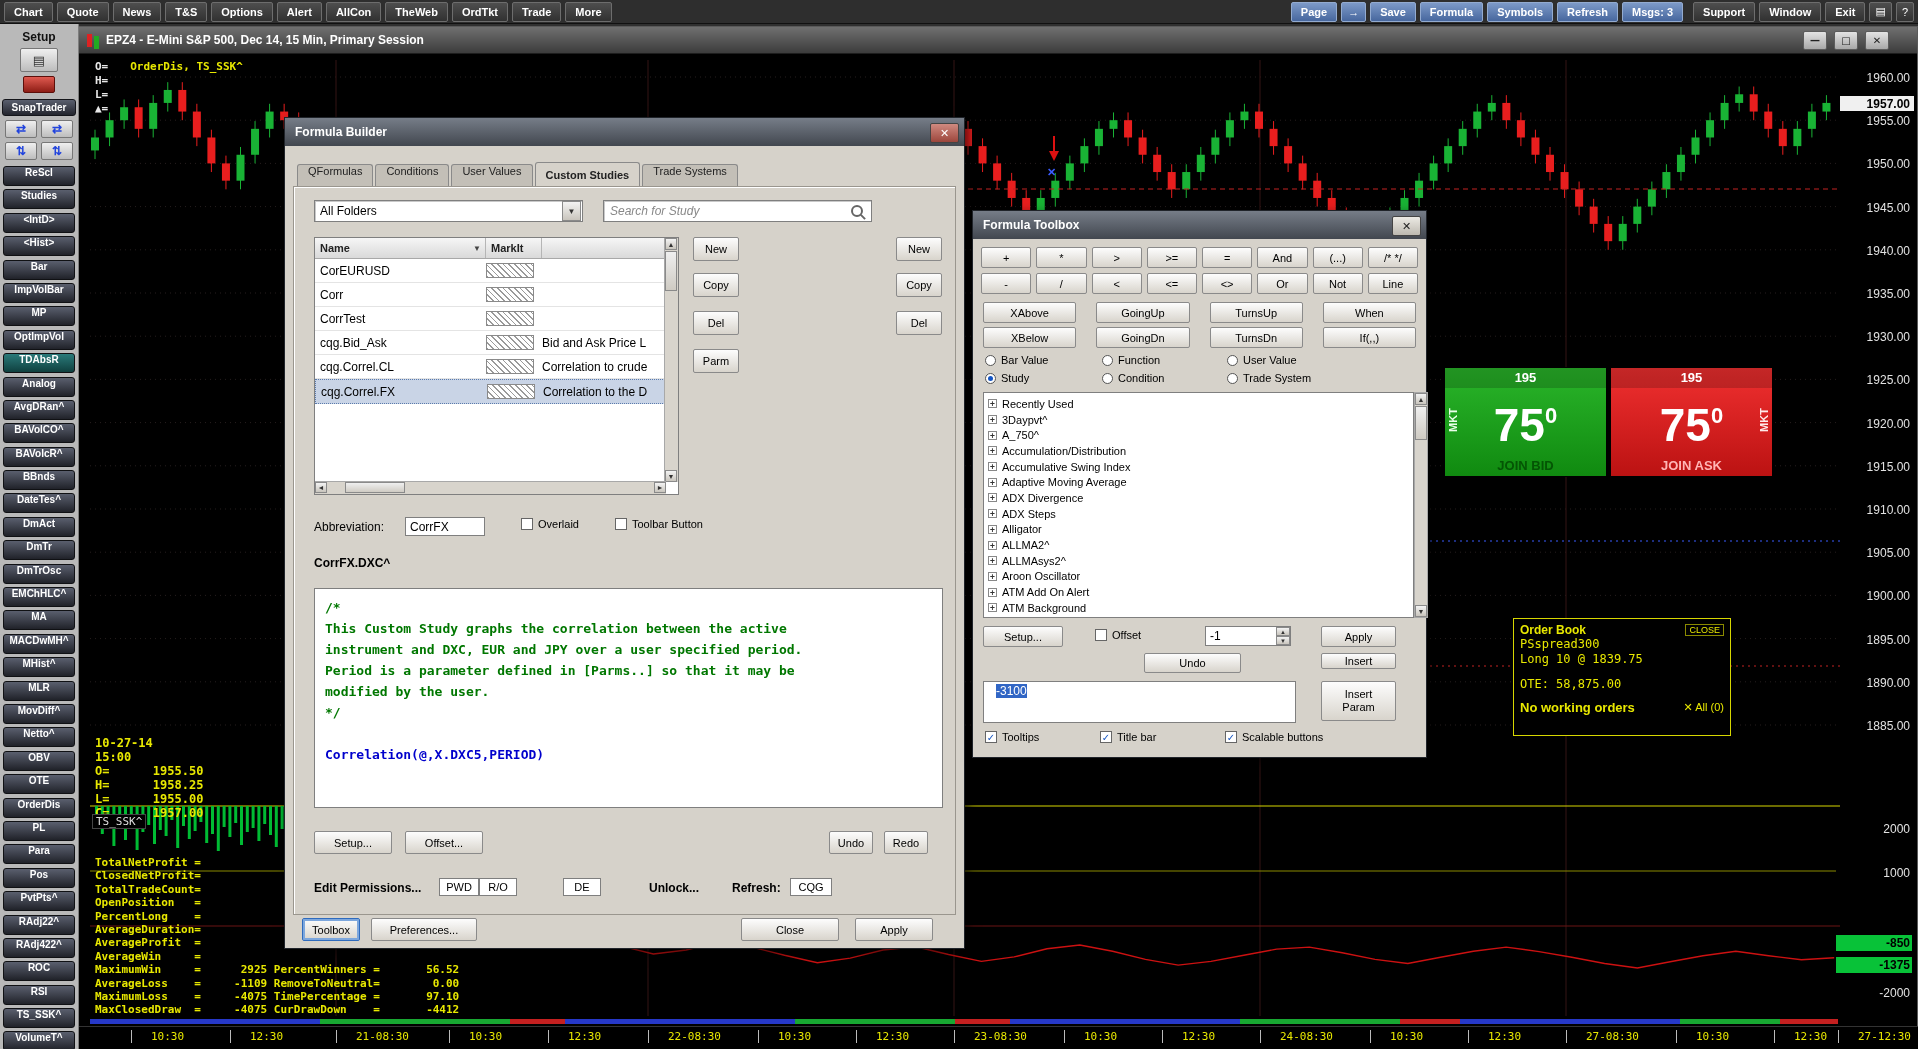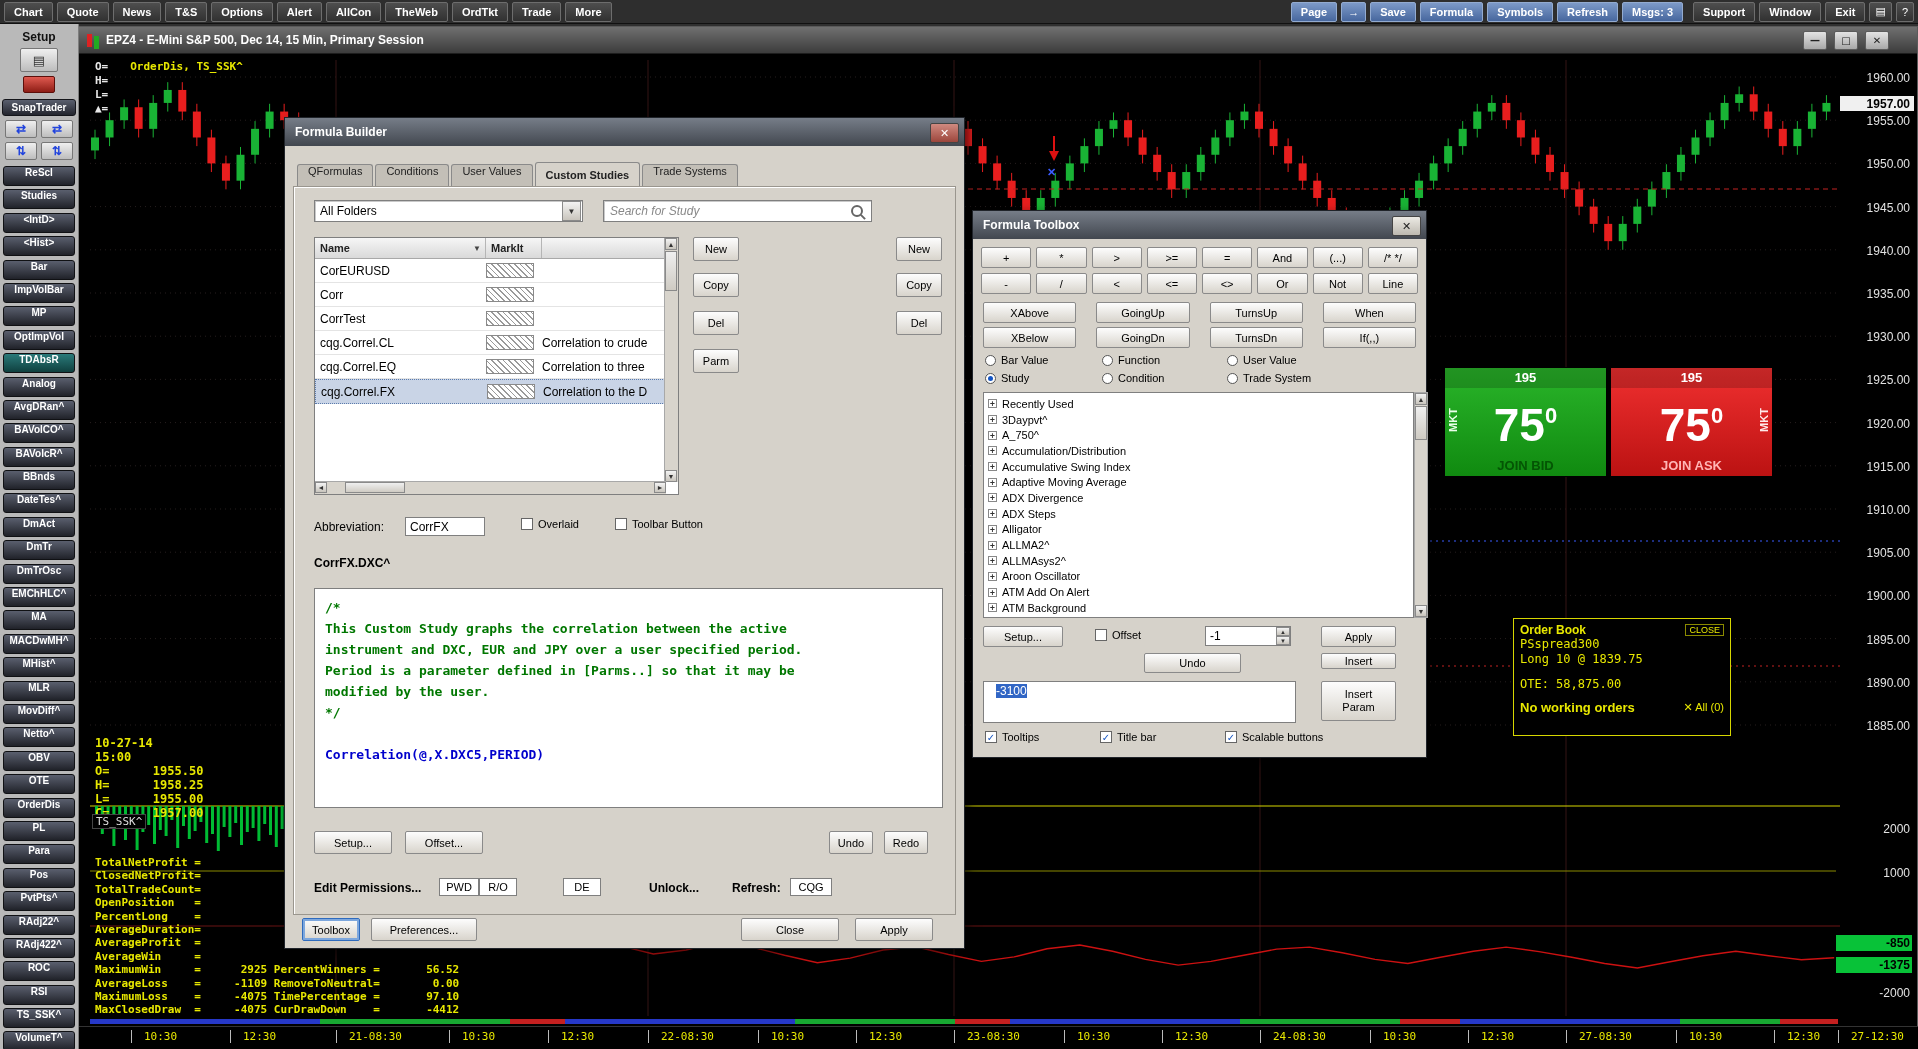--- a/index.html
+++ b/index.html
@@ -63,21 +63,21 @@
            line-height:14px;color:#e8e800;white-space:pre}
   #ts-label{position:absolute;left:92px;top:814px;color:#ddd;font:11px "DejaVu Sans Mono",monospace;
             border:1px solid #444;padding:0 3px;background:#000}
   #stats{position:absolute;left:95px;top:856px;font:bold 11px "DejaVu Sans Mono",monospace;
          line-height:13.4px;color:#e8e800;white-space:pre}
 
   #session-strip{position:absolute;left:0;top:1019px;width:1918px;height:5px}
   .seg{position:absolute;top:0;height:5px}
   #time-axis{position:absolute;left:0;top:1026px;width:1918px;height:22px;background:#000;border-top:1px solid #333}
   .tlabel{position:absolute;top:3px;color:#e8e800;font:11px "DejaVu Sans Mono",monospace;
-          border-left:1px solid #bbb;padding-left:12px;white-space:nowrap}
+          border-left:1px solid #bbb;padding-left:19px;white-space:nowrap}
 
   
   .dom{position:absolute;width:161px;height:108px;z-index:10;border:1px solid #000}
   .dom.bid{background:linear-gradient(#2ab52a,#108a10)}
   .dom.ask{background:linear-gradient(#f03030,#bb1212)}
   .dqty{height:20px;text-align:center;color:#fff;font:bold 13px "Liberation Sans",sans-serif;
         line-height:20px;background:rgba(0,0,0,0.18)}
   .dprice{text-align:center;color:#fff;font:bold 46px "Liberation Sans",sans-serif;line-height:56px}
   .dprice sup{font-size:22px;vertical-align:18px}
   .dside{position:absolute;top:46px;color:#eaffea;font:bold 11px "Liberation Sans",sans-serif;transform:rotate(-90deg)}
@@ -767,32 +767,32 @@
           <div class="tdesc"></div>
         </div>
         <div class="trow">
           <div class="tname">CorrTest</div>
           <div class="tmark">
             <div class="hatch"></div>
           </div>
           <div class="tdesc"></div>
         </div>
         <div class="trow">
+          <div class="tname">cqg.Bid_Ask</div>
+          <div class="tmark">
+            <div class="hatch"></div>
+          </div>
+          <div class="tdesc">Bid and Ask Price L</div>
+        </div>
+        <div class="trow">
           <div class="tname">cqg.Correl.CL</div>
           <div class="tmark">
             <div class="hatch"></div>
           </div>
           <div class="tdesc">Correlation to crude</div>
-        </div>
-        <div class="trow">
-          <div class="tname">cqg.Correl.EQ</div>
-          <div class="tmark">
-            <div class="hatch"></div>
-          </div>
-          <div class="tdesc">Correlation to three</div>
         </div>
         <div class="trow sel">
           <div class="tname">cqg.Correl.FX</div>
           <div class="tmark">
             <div class="hatch"></div>
           </div>
           <div class="tdesc">Correlation to the D</div>
         </div>
       </div>
     <div class="vscroll">

